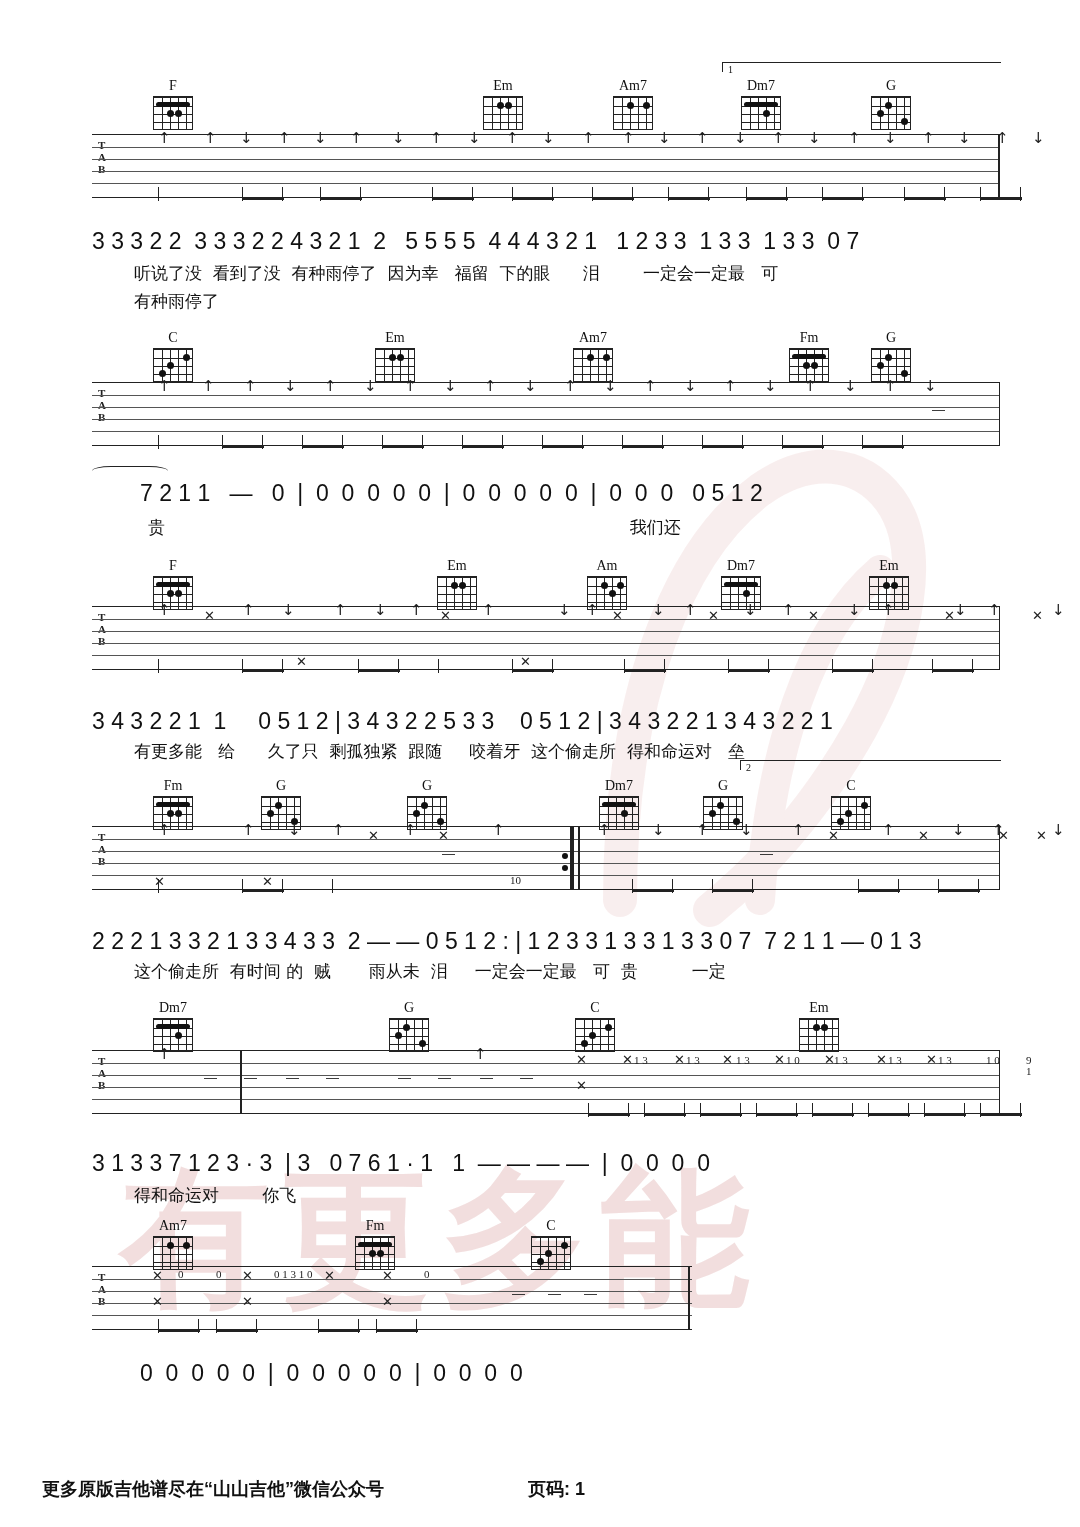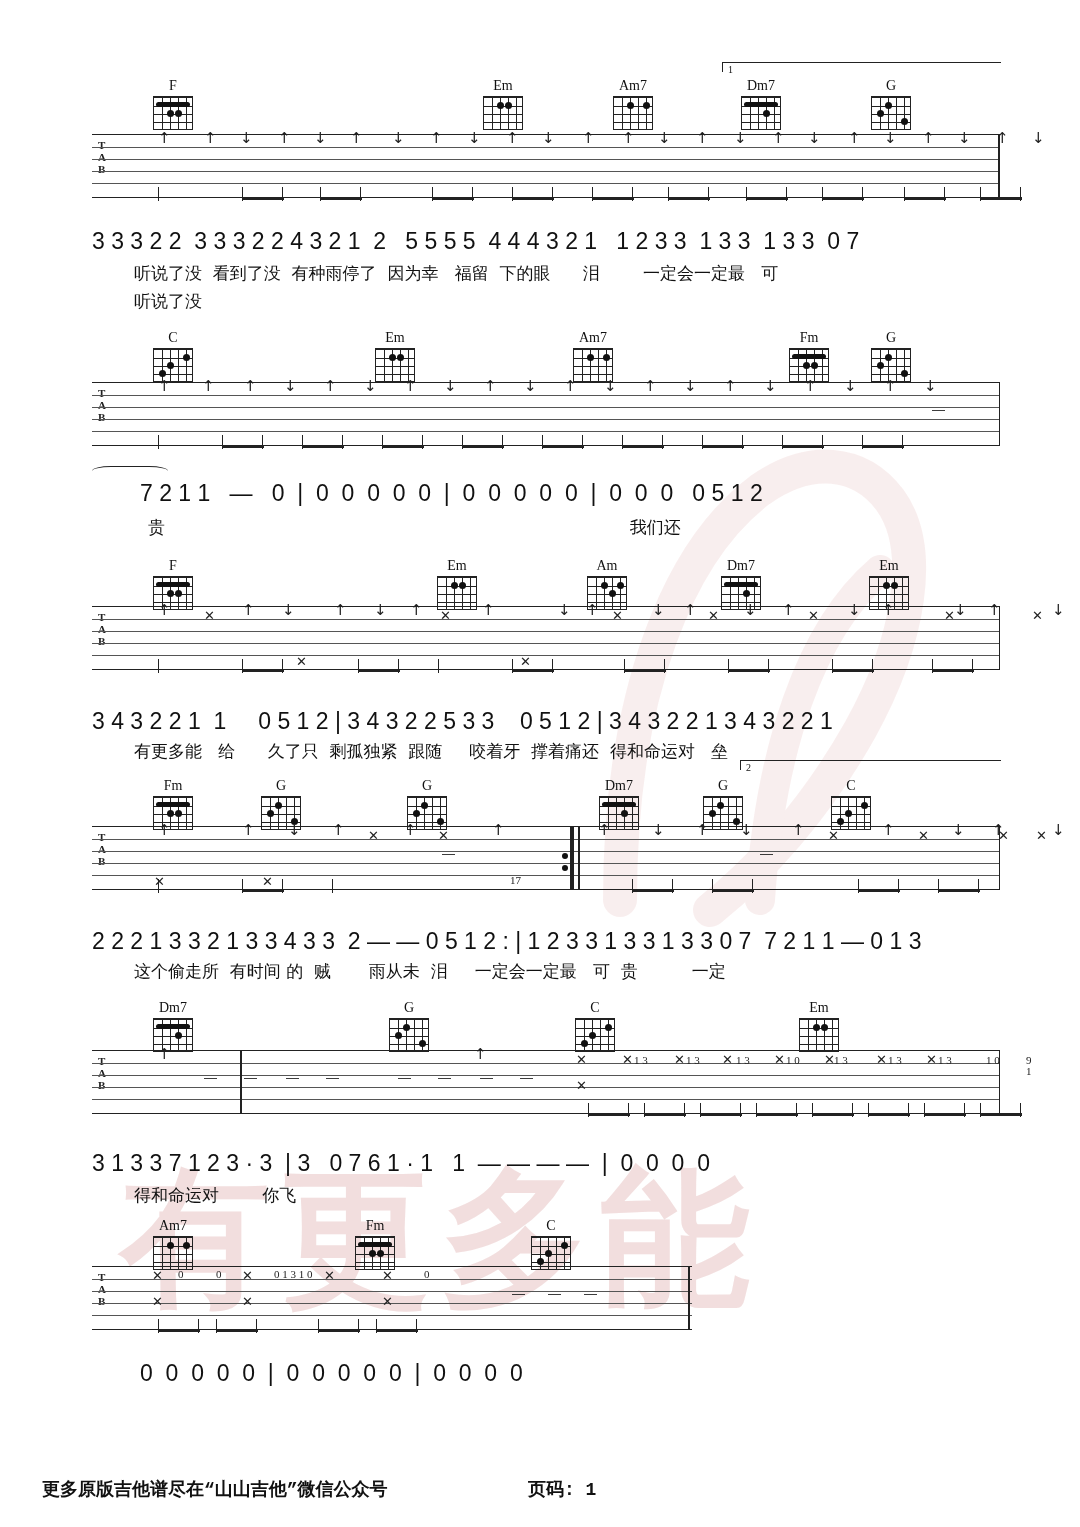--- a/index.html
+++ b/index.html
@@ -96,21 +96,21 @@
   .slur{position:absolute;border-top:1.4px solid #222;border-radius:50%/100%;height:9px;}
   .repeat-bracket{
     position:absolute;border-left:1.4px solid #222;border-top:1.4px solid #222;
     height:9px;
   }
   .repeat-label{position:absolute;font-size:10px;font-family:"Liberation Serif",serif;}
 
   
   .footer{
     position:absolute;left:0;right:0;bottom:22px;height:30px;
-    font-family:Liberation Mono, monospace;
+    font-family:Liberation Sans, sans-serif;
     font-size:18px;font-weight:bold;color:#111;
   }
   .footer .left{position:absolute;left:42px;top:2px;}
   .footer .mid{position:absolute;left:528px;top:2px;}
   .footer .right{position:absolute;left:676px;top:2px;}
 </style>
 </head>
 <body>
 
 <div class="page">
@@ -267,21 +267,21 @@
       <div class="stem" style="left:812px;top:52px;height:14px;"></div>
       <div class="stem" style="left:852px;top:52px;height:14px;"></div>
       <div class="beam" style="left:812px;top:62px;width:42px;"></div>
       <div class="stem" style="left:888px;top:52px;height:14px;"></div>
       <div class="stem" style="left:928px;top:52px;height:14px;"></div>
       <div class="beam" style="left:888px;top:62px;width:42px;"></div>
     </div>
 
     <div class="notes" style="top:228px;">3 3 3 2 2  3 3 3 2 2 4 3 2 1  2   5 5 5 5  4 4 4 3 2 1   1 2 3 3  1 3 3  1 3 3  0 7</div>
     <div class="lyrics" style="top:262px;left:134px;">听说了没  看到了没  有种雨停了  因为幸   福留  下的眼      泪        一定会一定最   可</div>
-    <div class="lyrics2" style="top:290px;left:134px;">听说了没</div>
+    <div class="lyrics2" style="top:290px;left:134px;">有种雨停了</div>
   </div>
 
   <div class="system">
     <div class="chord" style="left:150px;top:330px;">
       <div class="name">C</div>
       <div class="grid">
         <div class="v" style="left:8px"></div>
           <div class="v" style="left:16px"></div>
           <div class="v" style="left:24px"></div>
           <div class="v" style="left:32px"></div>
@@ -547,21 +547,21 @@
       <div class="beam" style="left:636px;top:62px;width:42px;"></div>
       <div class="stem" style="left:740px;top:52px;height:14px;"></div>
       <div class="stem" style="left:780px;top:52px;height:14px;"></div>
       <div class="beam" style="left:740px;top:62px;width:42px;"></div>
       <div class="stem" style="left:840px;top:52px;height:14px;"></div>
       <div class="stem" style="left:880px;top:52px;height:14px;"></div>
       <div class="beam" style="left:840px;top:62px;width:42px;"></div>
     </div>
 
     <div class="notes" style="top:708px;">3 4 3 2 2 1  1     0 5 1 2 | 3 4 3 2 2 5 3 3    0 5 1 2 | 3 4 3 2 2 1 3 4 3 2 2 1</div>
-    <div class="lyrics" style="top:740px;left:134px;">有更多能   给      久了只  剩孤独紧  跟随     咬着牙  撑着痛还  得和命运对   垒</div>
+    <div class="lyrics" style="top:740px;left:134px;">有更多能   给      久了只  剩孤独紧  跟随     咬着牙  这个偷走所  得和命运对   垒</div>
 
     <div class="repeat-bracket" style="left:740px;top:760px;width:260px;"></div>
     <div class="repeat-label" style="left:746px;top:762px;">2</div>
   </div>
 
   <div class="system">
     <div class="chord" style="left:150px;top:778px;">
       <div class="name">Fm</div>
       <div class="grid">
         <div class="v" style="left:8px"></div>
@@ -665,21 +665,21 @@
       <div class="xmark" style="left:170px;top:48px;">✕</div>
       <div class="xmark" style="left:276px;top:2px;">✕</div>
       <div class="xmark" style="left:346px;top:2px;">✕</div>
       <div class="xmark" style="left:736px;top:2px;">✕</div>
       <div class="xmark" style="left:826px;top:2px;">✕</div>
       <div class="xmark" style="left:906px;top:2px;">✕</div>
       <div class="xmark" style="left:944px;top:2px;">✕</div>
 
       <div class="dash" style="left:350px;top:20px;">—</div>
       <div class="dash" style="left:668px;top:20px;">—</div>
-      <div class="tnum" style="left:418px;top:48px;">17</div>
+      <div class="tnum" style="left:418px;top:48px;">10</div>
       <div class="dot" style="left:470px;top:26px;width:6px;height:6px;border-radius:50%;background:#111;position:absolute;"></div>
       <div class="dot" style="left:470px;top:38px;width:6px;height:6px;border-radius:50%;background:#111;position:absolute;"></div>
 
       <div class="arrow-up" style="left:66px;top:-4px;">↑</div>
       <div class="arrow-up" style="left:150px;top:-4px;">↑</div>
       <div class="arrow-dn" style="left:196px;top:-4px;">↓</div>
       <div class="arrow-up" style="left:240px;top:-4px;">↑</div>
       <div class="arrow-up" style="left:312px;top:-4px;">↑</div>
       <div class="arrow-up" style="left:400px;top:-4px;">↑</div>
       <div class="arrow-up" style="left:506px;top:-4px;">↑</div>

